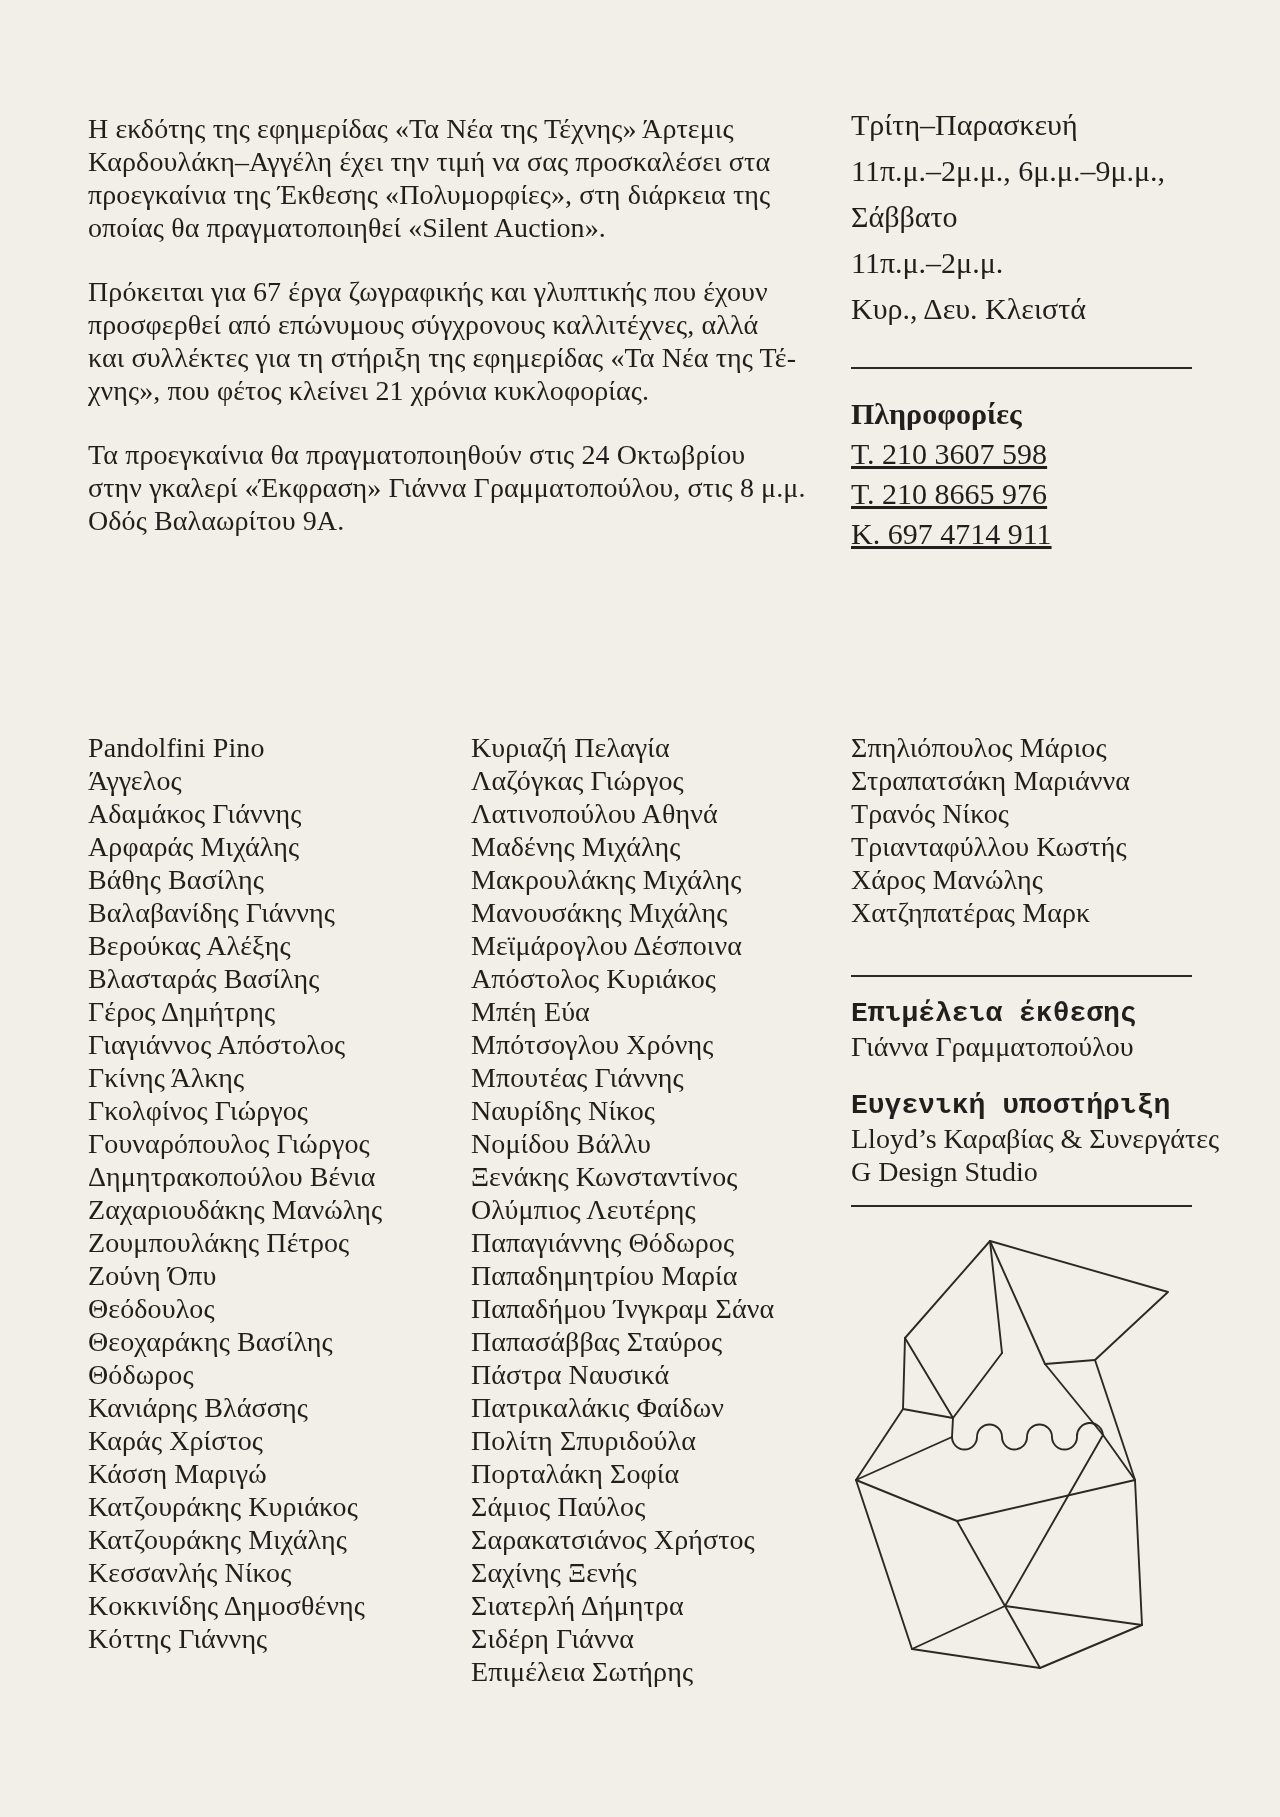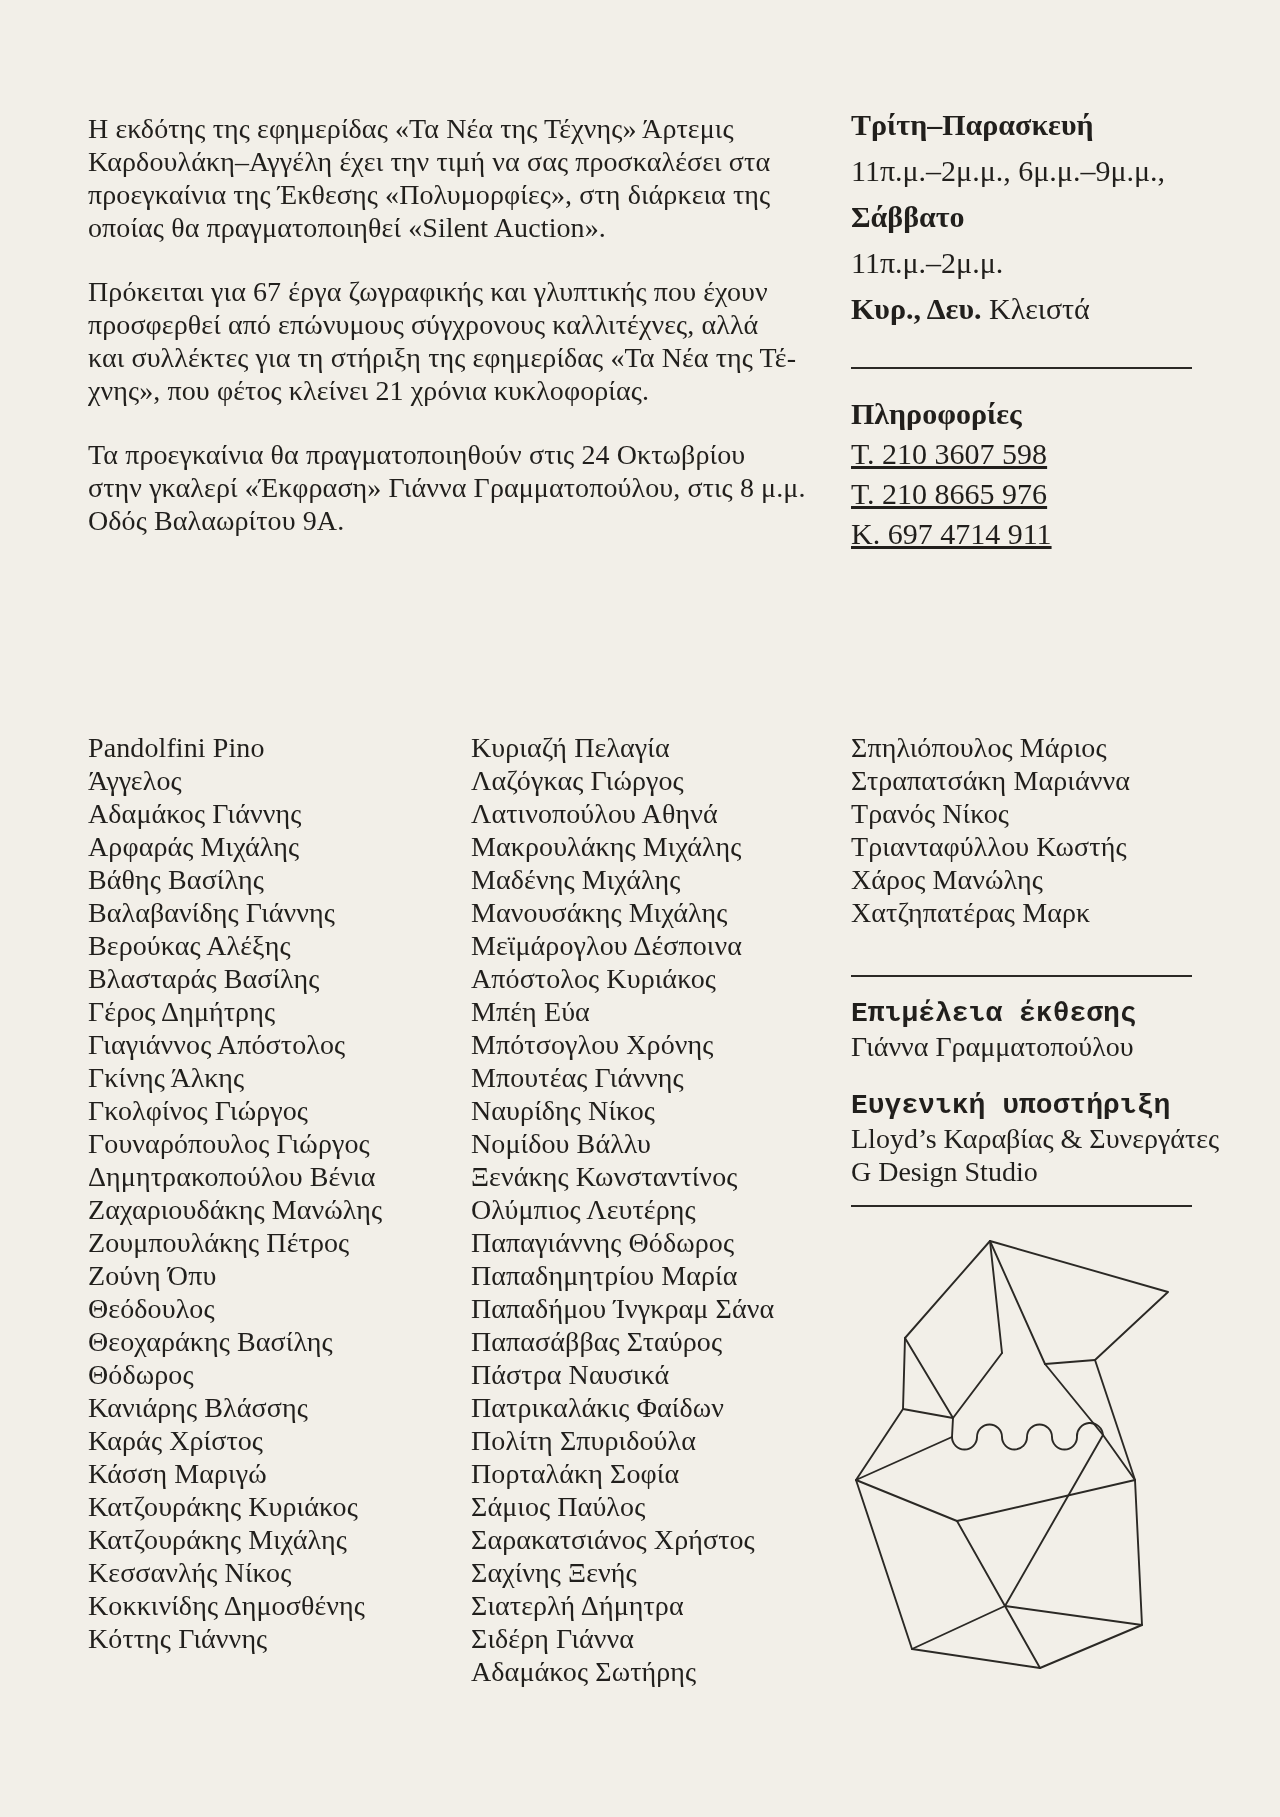--- a/index.html
+++ b/index.html
@@ -19,21 +19,21 @@
   .intro{position:absolute;left:88px;top:112px;width:690px;}
   .intro p{
     margin:0 0 31px 0;
     font-size:28px;line-height:33px;
     white-space:pre;
     letter-spacing:.1px;
   }
   
   .schedule{position:absolute;left:851px;top:102px;width:380px;}
   .sched-line{font-size:30px;line-height:46px;white-space:nowrap;}
-  .b{font-weight:bold;}
+  .b{font-weight:normal;}
   .rule{
     width:341px;height:2px;background:#2b2925;border:none;
   }
   .schedule .rule{margin:35px 0 25px 0;}
   .info-heading{font-size:30px;line-height:40px;font-weight:bold;}
   .info-line{font-size:30px;line-height:40px;white-space:nowrap;text-decoration:underline;}
   
   .artist-col{position:absolute;top:731px;width:370px;}
   .artist-col .list-item{
     font-size:28px;line-height:33px;white-space:nowrap;letter-spacing:.1px;
@@ -122,22 +122,22 @@
       <div class="list-item">Κατζουράκης Κυριάκος</div>
       <div class="list-item">Κατζουράκης Μιχάλης</div>
       <div class="list-item">Κεσσανλής Νίκος</div>
       <div class="list-item">Κοκκινίδης Δημοσθένης</div>
       <div class="list-item">Κόττης Γιάννης</div>
     </section>
   <section class="artist-col col2">
       <div class="list-item">Κυριαζή Πελαγία</div>
       <div class="list-item">Λαζόγκας Γιώργος</div>
       <div class="list-item">Λατινοπούλου Αθηνά</div>
+      <div class="list-item">Μαδένης Μιχάλης</div>
       <div class="list-item">Μακρουλάκης Μιχάλης</div>
-      <div class="list-item">Μαδένης Μιχάλης</div>
       <div class="list-item">Μανουσάκης Μιχάλης</div>
       <div class="list-item">Μεϊμάρογλου Δέσποινα</div>
       <div class="list-item">Απόστολος Κυριάκος</div>
       <div class="list-item">Μπέη Εύα</div>
       <div class="list-item">Μπότσογλου Χρόνης</div>
       <div class="list-item">Μπουτέας Γιάννης</div>
       <div class="list-item">Ναυρίδης Νίκος</div>
       <div class="list-item">Νομίδου Βάλλυ</div>
       <div class="list-item">Ξενάκης Κωνσταντίνος</div>
       <div class="list-item">Ολύμπιος Λευτέρης</div>
@@ -147,21 +147,21 @@
       <div class="list-item">Παπασάββας Σταύρος</div>
       <div class="list-item">Πάστρα Ναυσικά</div>
       <div class="list-item">Πατρικαλάκις Φαίδων</div>
       <div class="list-item">Πολίτη Σπυριδούλα</div>
       <div class="list-item">Πορταλάκη Σοφία</div>
       <div class="list-item">Σάμιος Παύλος</div>
       <div class="list-item">Σαρακατσιάνος Χρήστος</div>
       <div class="list-item">Σαχίνης Ξενής</div>
       <div class="list-item">Σιατερλή Δήμητρα</div>
       <div class="list-item">Σιδέρη Γιάννα</div>
-      <div class="list-item">Αδαμάκος Σωτήρης</div>
+      <div class="list-item">Επιμέλεια Σωτήρης</div>
     </section>
   <section class="artist-col col3">
       <div class="list-item">Σπηλιόπουλος Μάριος</div>
       <div class="list-item">Στραπατσάκη Μαριάννα</div>
       <div class="list-item">Τρανός Νίκος</div>
       <div class="list-item">Τριανταφύλλου Κωστής</div>
       <div class="list-item">Χάρος Μανώλης</div>
       <div class="list-item">Χατζηπατέρας Μαρκ</div>
     </section>
 

